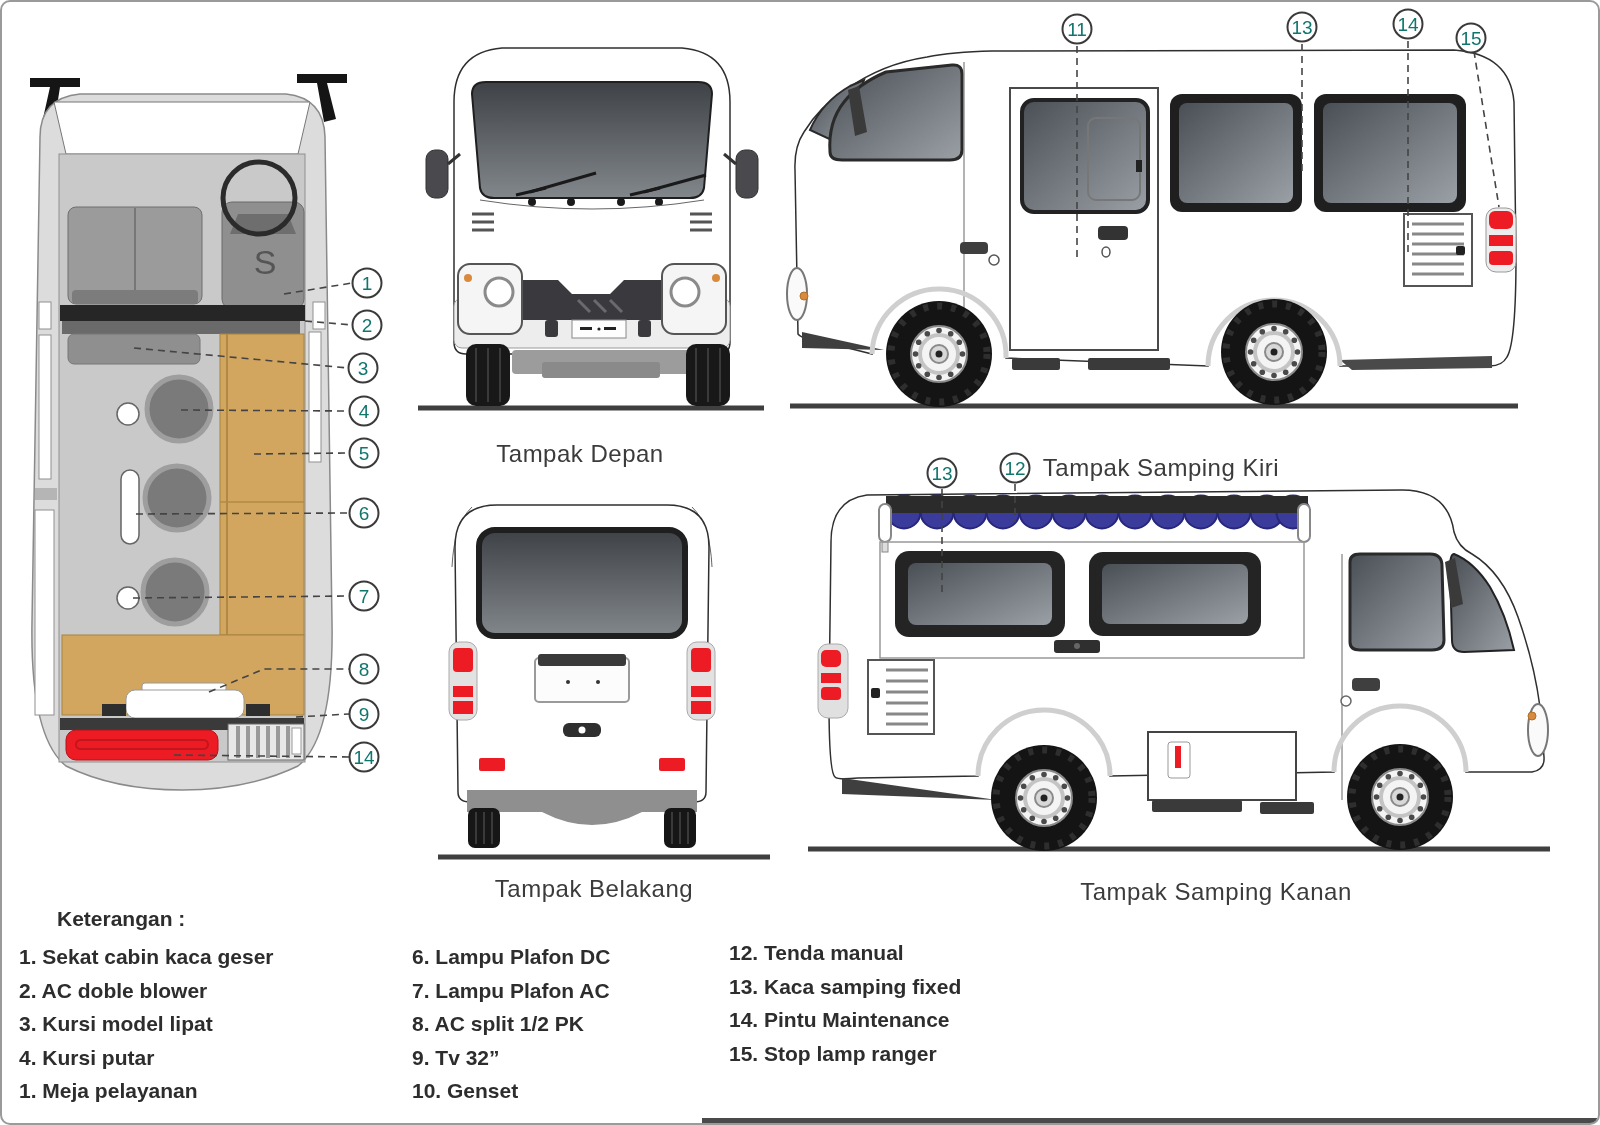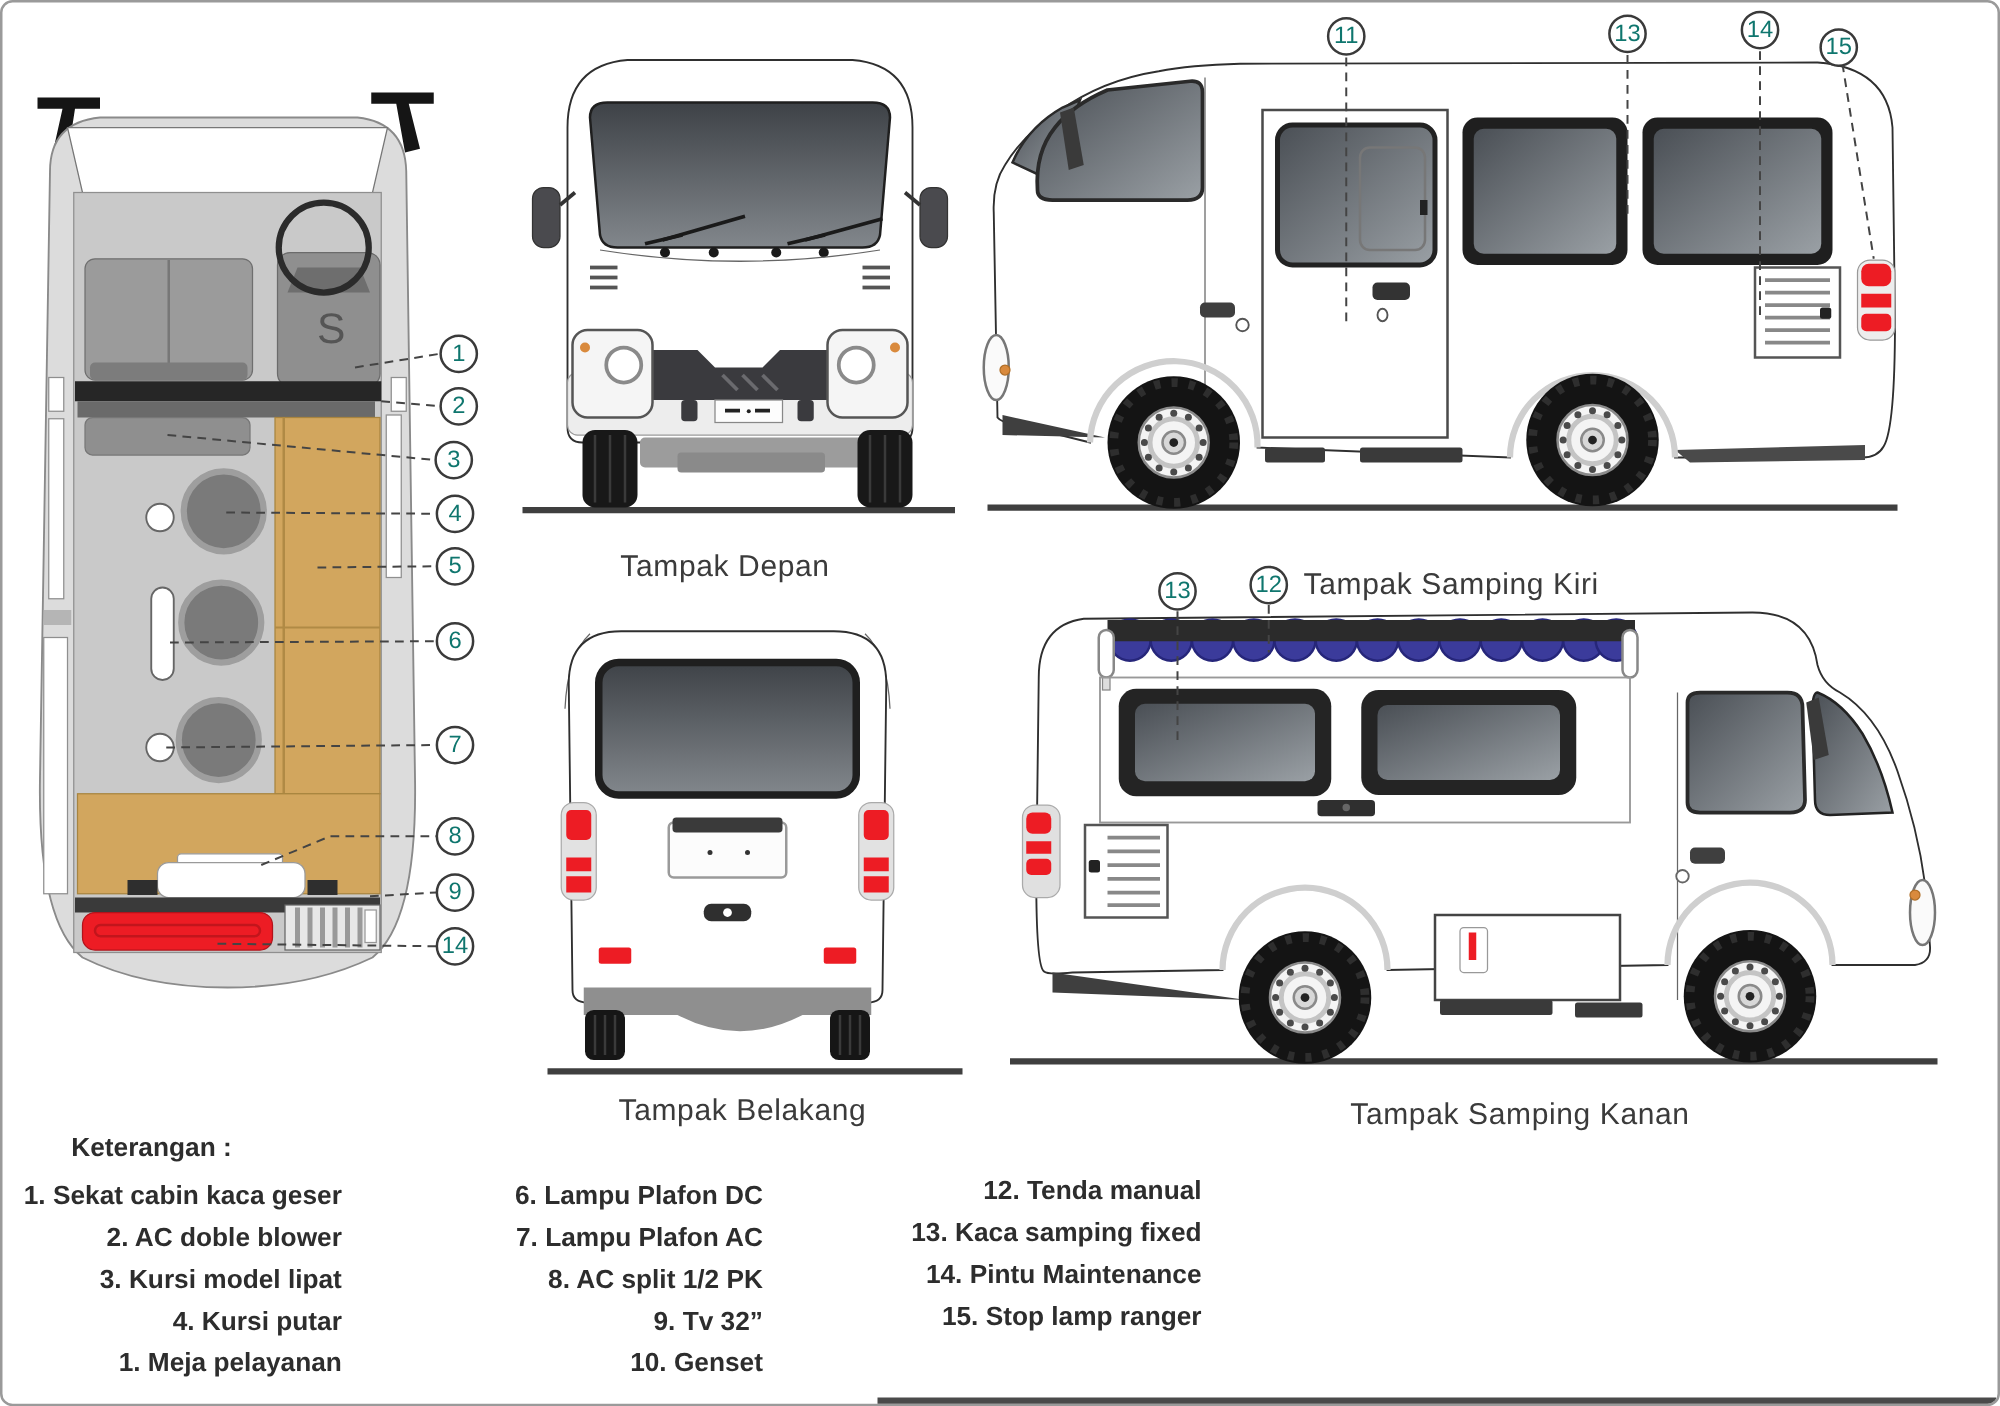--- a/index.html
+++ b/index.html
@@ -19,21 +19,21 @@
   #art{position:absolute;left:0;top:0;}
   .vlabel{
     position:absolute;transform:translateX(-50%);
     font-size:24px;color:#3b3b3b;white-space:nowrap;letter-spacing:.5px;
   }
   .legend-head{
     position:absolute;font-size:21px;font-weight:bold;color:#2d2d2d;white-space:nowrap;margin-left:38px;
   }
   .legend-col{position:absolute;}
   .legend-item{
-    font-size:21px;font-weight:bold;color:#2d2d2d;line-height:33.5px;white-space:nowrap;text-align:right;
+    font-size:21px;font-weight:bold;color:#2d2d2d;line-height:33.5px;white-space:nowrap;
   }
   .co{
     position:absolute;width:31px;height:31px;transform:translate(-50%,-50%);
     border:2px solid #3a3a3a;border-radius:50%;background:#fff;
     display:flex;align-items:center;justify-content:center;
     font-size:19px;color:#0f766e;box-sizing:border-box;
   }
   .fill-red{fill:var(--accent-red);}
   .fill-tan{fill:var(--table-tan);}
   .fill-blue{fill:var(--awning-blue);}

